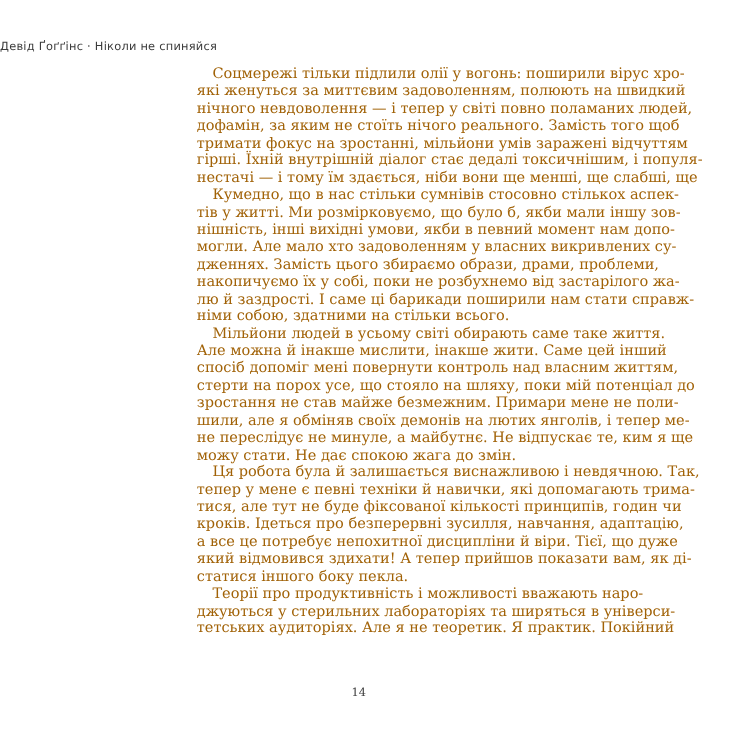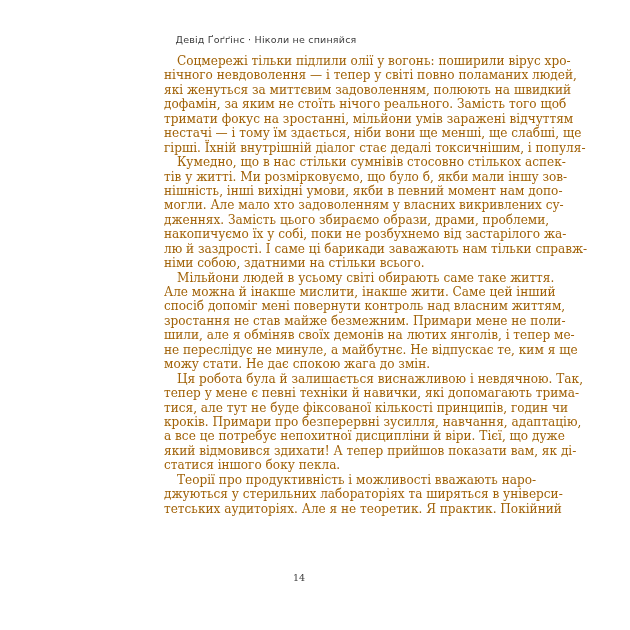--- a/index.html
+++ b/index.html
@@ -1,19 +1,19 @@
 <!DOCTYPE html>
 <html><head>
 <meta charset="utf-8">
 <style>
   html, body { margin: 0; padding: 0; background: #ffffff; }
   body { width: 630px; height: 630px; position: relative; overflow: hidden; }
   .page { position: absolute; left: 0; top: 0; width: 630px; height: 630px; background: #ffffff; }
   .running-head {
-    position: absolute; top: 34px; left: 0; width: 532px; text-align: center;
+    position: absolute; top: 34px; left: 0; width: 532px; 
     font-family: "DejaVu Sans", sans-serif; font-size: 9.5px; color: #3a3a3a;
     letter-spacing: 0.2px;
   }
   .body-text {
     position: absolute; left: 164px; top: 54px; width: 302px;
     font-family: "DejaVu Serif", serif; font-size: 12.1px; line-height: 14.45px;
     color: #a16207;
   }
   .line { display: block; white-space: nowrap; text-align: justify; text-align-last: justify; height: 14.45px; overflow: visible; }
   .line.indent { padding-left: 13px; }
@@ -26,54 +26,55 @@
 </head>
 <body>
 
 <div class="page">
   <div class="running-head">Девід Ґоґґінс · Ніколи не спиняйся</div>
 
   <div class="body-text">
 
     <div>
       <span class="line indent">Соцмережі тільки підлили олії у вогонь: поширили вірус хро-</span>
+      <span class="line">які женуться за миттєвим задоволенням, полюють на швидкий</span>
       <span class="line">нічного невдоволення — і тепер у світі повно поламаних людей,</span>
-      <span class="line">які женуться за миттєвим задоволенням, полюють на швидкий</span>
       <span class="line">дофамін, за яким не стоїть нічого реального. Замість того щоб</span>
       <span class="line">тримати фокус на зростанні, мільйони умів заражені відчуттям</span>
+      <span class="line">гірші. Їхній внутрішній діалог стає дедалі токсичнішим, і популя-</span>
       <span class="line">нестачі — і тому їм здається, ніби вони ще менші, ще слабші, ще</span>
-      <span class="line">гірші. Їхній внутрішній діалог стає дедалі токсичнішим, і популя-</span>
     </div>
 
     <div>
       <span class="line indent">Кумедно, що в нас стільки сумнівів стосовно стількох аспек-</span>
       <span class="line">тів у житті. Ми розмірковуємо, що було б, якби мали іншу зов-</span>
       <span class="line">нішність, інші вихідні умови, якби в певний момент нам допо-</span>
       <span class="line">могли. Але мало хто задоволенням у власних викривлених су-</span>
       <span class="line">дженнях. Замість цього збираємо образи, драми, проблеми,</span>
       <span class="line">накопичуємо їх у собі, поки не розбухнемо від застарілого жа-</span>
-      <span class="line">лю й заздрості. І саме ці барикади заважають нам тільки справж-</span>
+      <span class="line">лю й заздрості. І саме ці барикади поширили нам стати справж-</span>
       <span class="line last">німи собою, здатними на стільки всього.</span>
     </div>
 
     <div>
       <span class="line indent">Мільйони людей в усьому світі обирають саме таке життя.</span>
       <span class="line">Але можна й інакше мислити, інакше жити. Саме цей інший</span>
       <span class="line">спосіб допоміг мені повернути контроль над власним життям,</span>
+      <span class="line">стерти на порох усе, що стояло на шляху, поки мій потенціал до</span>
       <span class="line">зростання не став майже безмежним. Примари мене не поли-</span>
       <span class="line">шили, але я обміняв своїх демонів на лютих янголів, і тепер ме-</span>
       <span class="line">не переслідує не минуле, а майбутнє. Не відпускає те, ким я ще</span>
       <span class="line last">можу стати. Не дає спокою жага до змін.</span>
     </div>
 
     <div>
       <span class="line indent">Ця робота була й залишається виснажливою і невдячною. Так,</span>
       <span class="line">тепер у мене є певні техніки й навички, які допомагають трима-</span>
       <span class="line">тися, але тут не буде фіксованої кількості принципів, годин чи</span>
-      <span class="line">кроків. Примари про безперервні зусилля, навчання, адаптацію,</span>
+      <span class="line">кроків. Ідеться про безперервні зусилля, навчання, адаптацію,</span>
       <span class="line">а все це потребує непохитної дисципліни й віри. Тієї, що дуже</span>
       <span class="line">який відмовився здихати! А тепер прийшов показати вам, як ді-</span>
       <span class="line last">статися іншого боку пекла.</span>
     </div>
 
     <div>
       <span class="line indent">Теорії про продуктивність і можливості вважають наро-</span>
       <span class="line">джуються у стерильних лабораторіях та ширяться в універси-</span>
       <span class="line">тетських аудиторіях. Але я не теоретик. Я практик. Покійний</span>
     </div>

